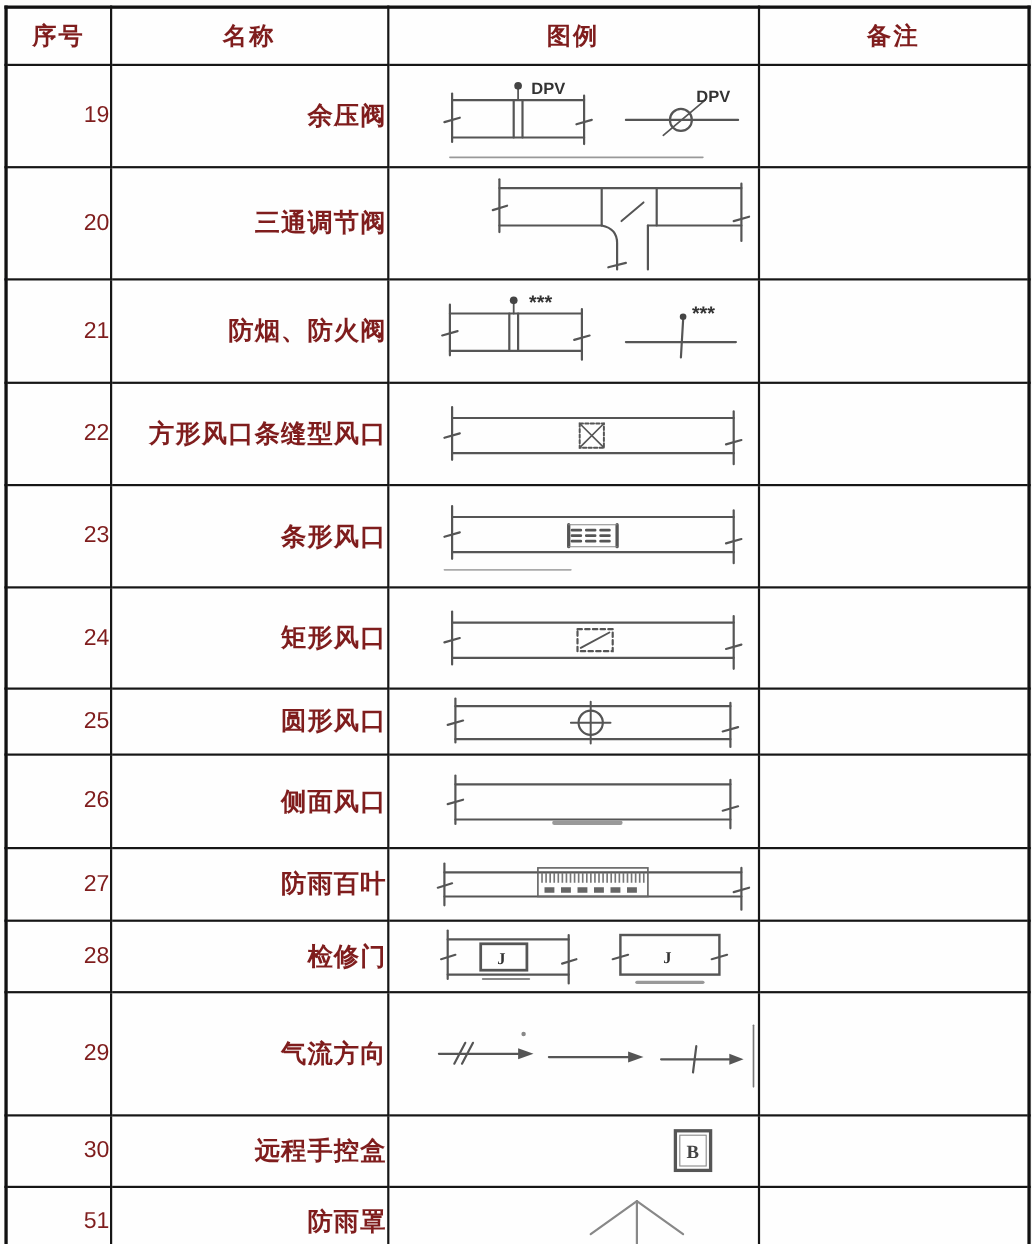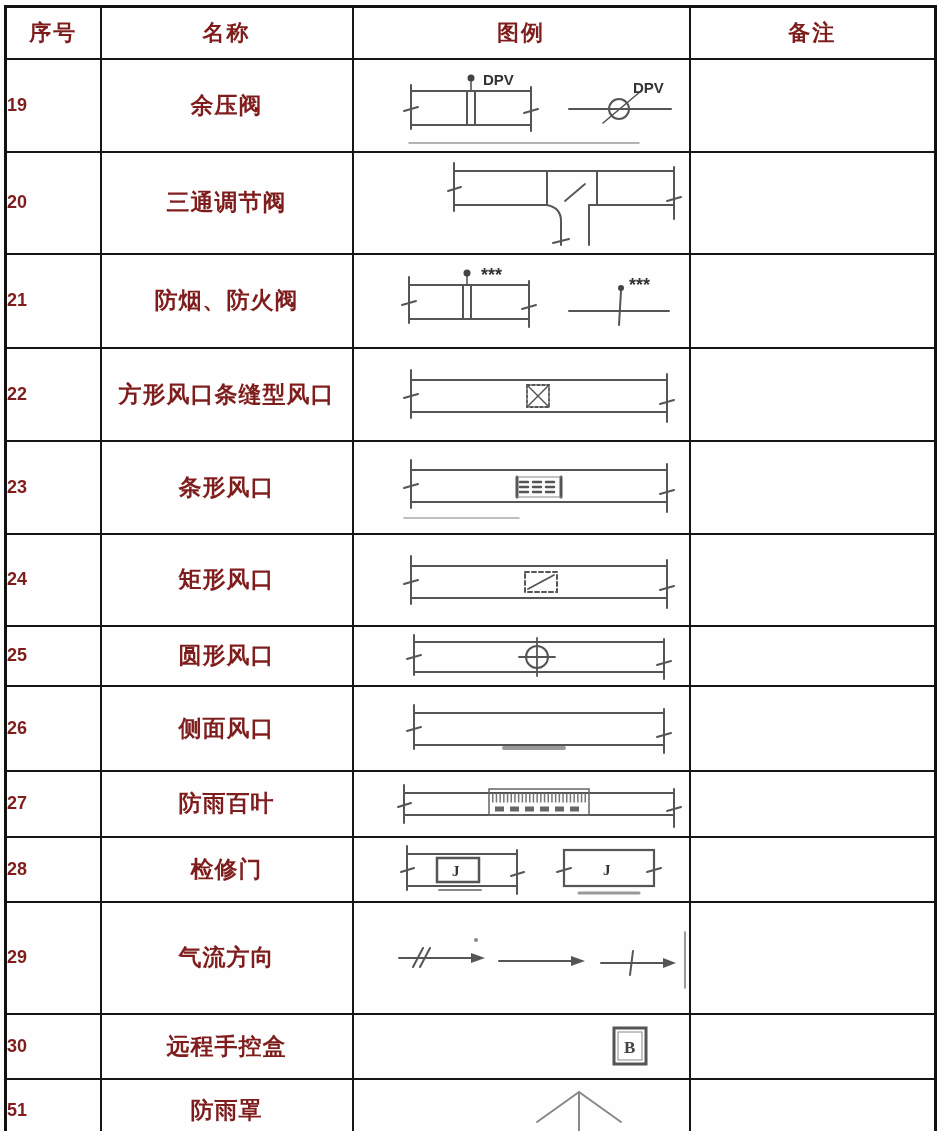--- a/index.html
+++ b/index.html
@@ -1,21 +1,21 @@
 <!DOCTYPE html>
 <html><head>
 <meta charset="utf-8">
 <style>
   html,body{margin:0;padding:0;background:#efefed;}
   .page{width:938px;height:1131px;background:#fdfdfc;box-sizing:border-box;padding:5px 4px;font-family:"Liberation Sans",sans-serif;color:#7f1d1d;}
   table.legend{border-collapse:collapse;table-layout:fixed;width:930px;border:3px solid #111;background:#fefefe;}
   .legend td,.legend th{border:2px solid #161616;padding:0;overflow:hidden;}
   .legend th{font-size:22px;font-weight:bold;letter-spacing:2px;}
-  .c-no{text-align:left;font-weight:bold;font-size:18px;}
-  .c-name{text-align:center;font-weight:bold;font-size:23px;letter-spacing:1px;}
+  .c-no{text-align:right;font-weight:normal;font-size:21px;}
+  .c-name{text-align:right;font-weight:bold;font-size:23px;letter-spacing:1px;}
   .c-sym{text-align:right;vertical-align:middle;}
   .c-remark{background:#fefefe;}
   .sym{display:inline-block;vertical-align:middle;}
   .sym line,.sym path,.sym rect,.sym circle{stroke:#555;stroke-width:2;fill:none;stroke-linecap:round;}
   .sym .dot{fill:#444;stroke:none;}
   .sym polygon{fill:#555;stroke:none;}
   .sym text{fill:#333;stroke:none;font-family:"Liberation Sans",sans-serif;font-weight:bold;font-size:15px;}
   .sym text.serif{font-family:"Liberation Serif",serif;}
 </style>
 </head>

